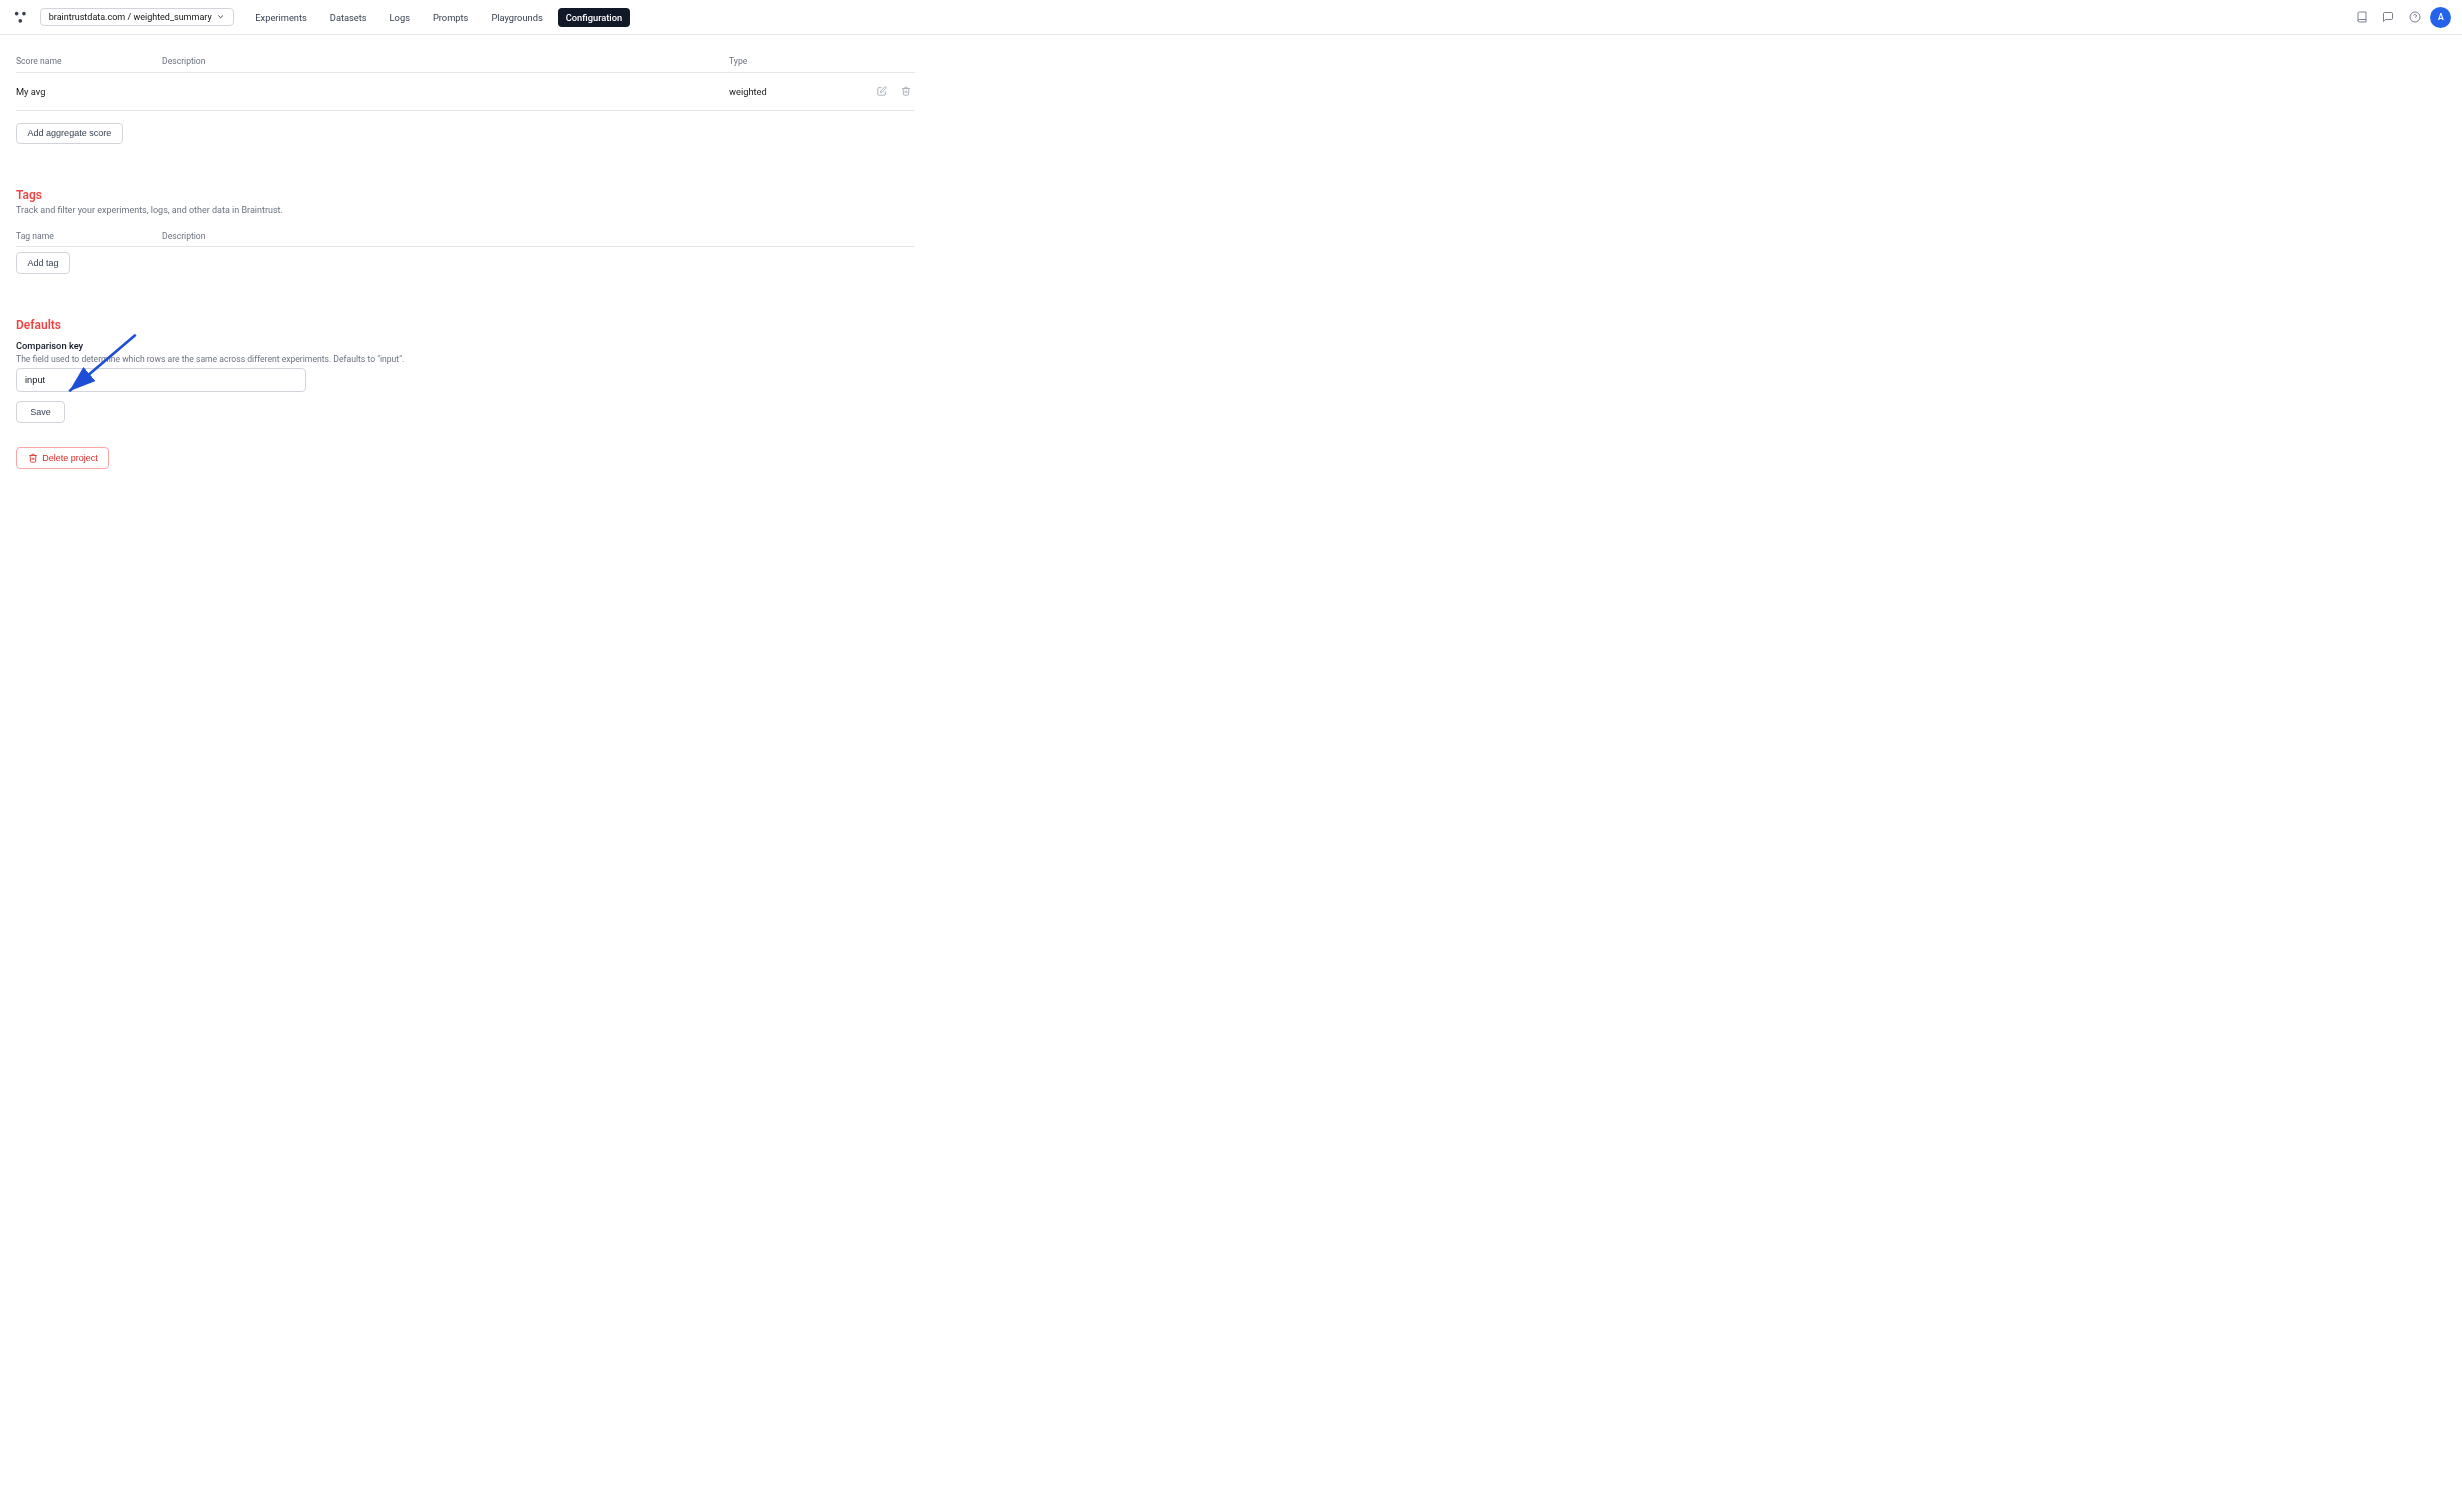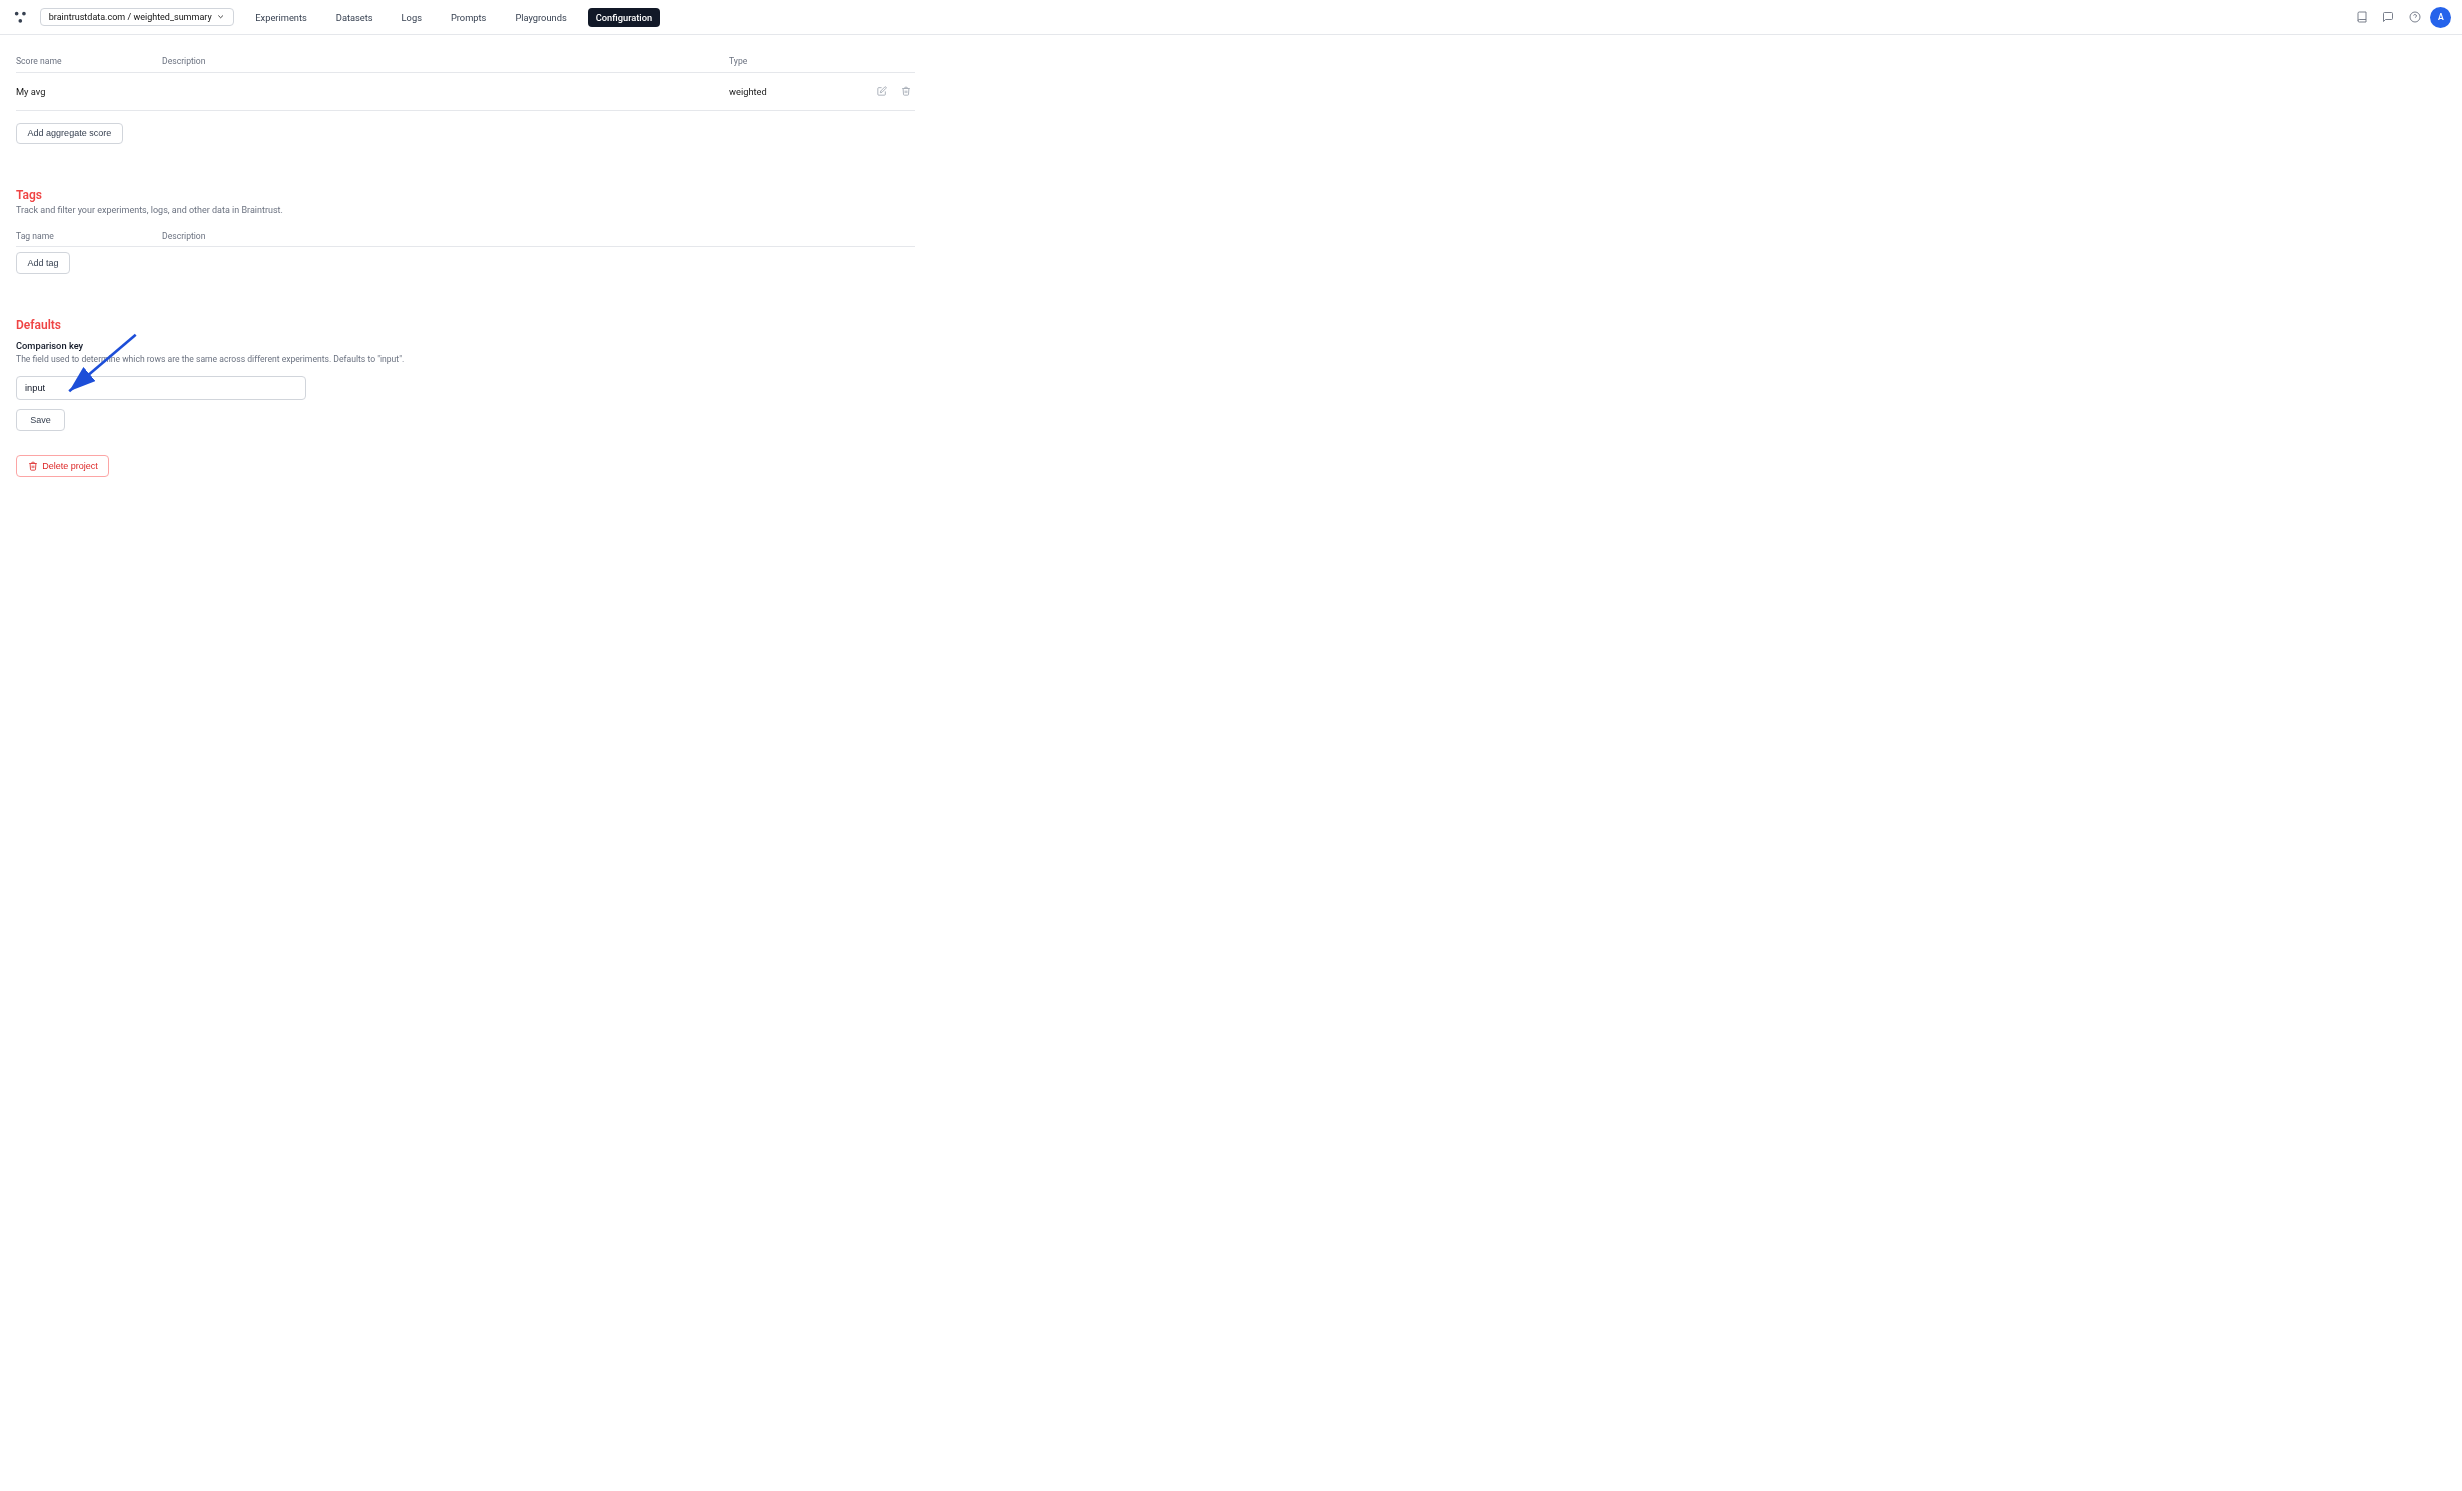--- a/index.html
+++ b/index.html
@@ -38,21 +38,21 @@
       border-radius: 4px;
       cursor: pointer;
       font-size: 9px;
       color: #111;
       background: #fff;
       margin-right: 8px;
     }
     .nav-links {
       display: flex;
       align-items: flex-start;
-      gap: 13px;
+      gap: 7px;
       flex: 1;
     }
     .nav-link {
       padding: 4px 8px;
       border-radius: 4px;
       font-size: 9.3px;
       color: #374151;
       cursor: pointer;
       white-space: nowrap;
     }
@@ -192,21 +192,21 @@
     
     .comparison-key-label {
       font-size: 9.3px;
       font-weight: 500;
       color: #111827;
       margin-bottom: 3.3px;
     }
     .comparison-key-desc {
       font-size: 8.6px;
       color: #6b7280;
-      margin-bottom: 12px;
+      margin-bottom: 4px;
     }
 
     .tags-table-header {
       display: grid;
       grid-template-columns: 146px 1fr;
       padding: 5.3px 0;
       border-bottom: 0.7px solid #e5e7eb;
       color: #6b7280;
       font-size: 8.6px;
       margin-bottom: 5.3px;

